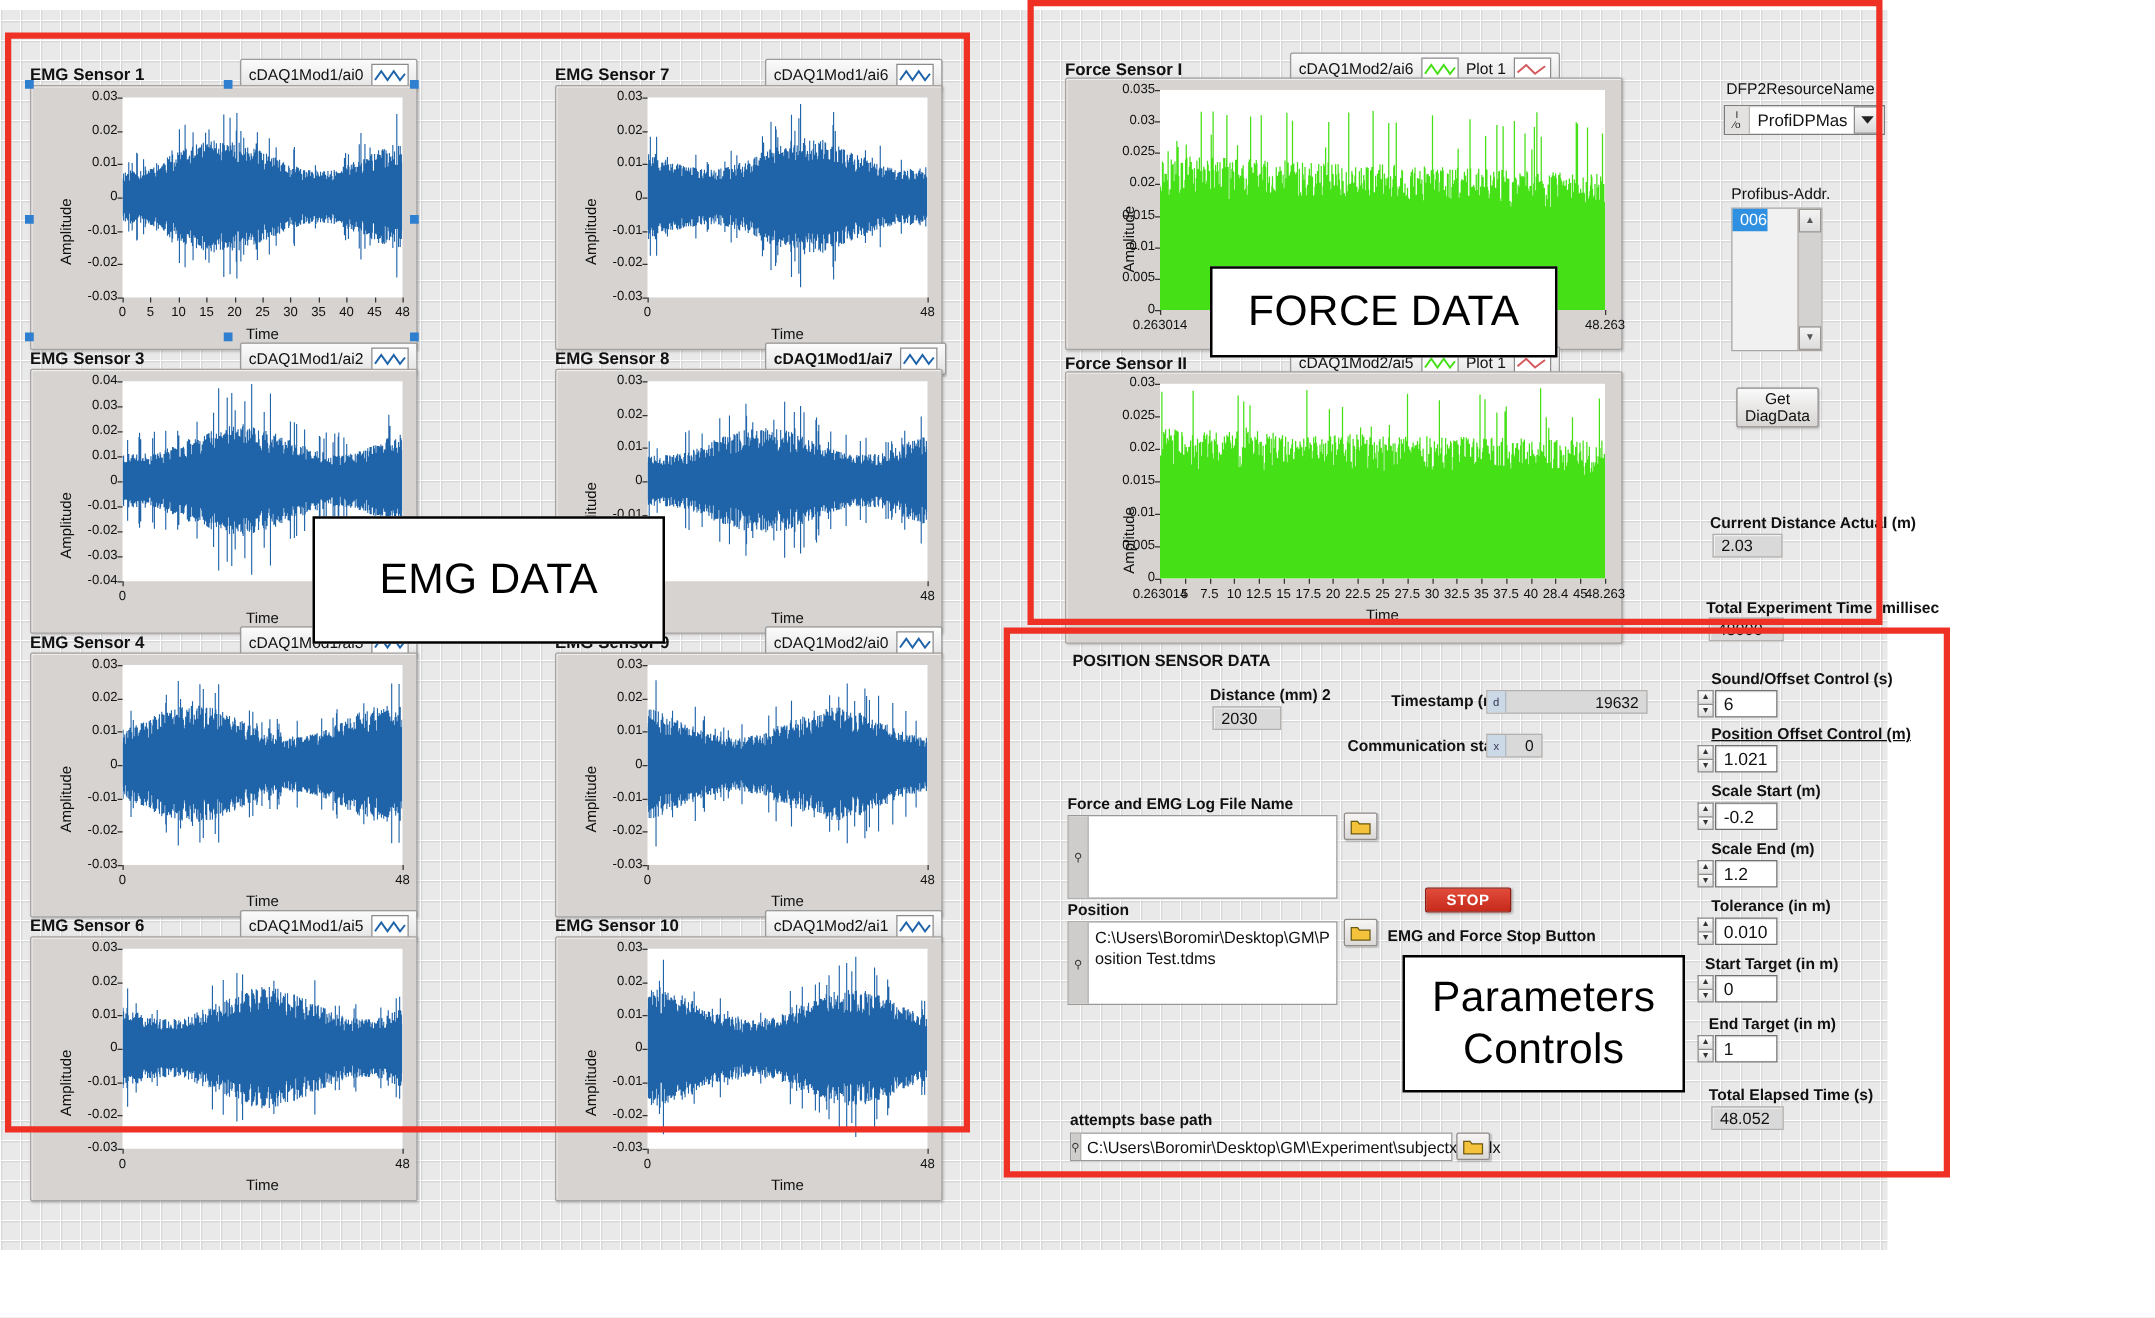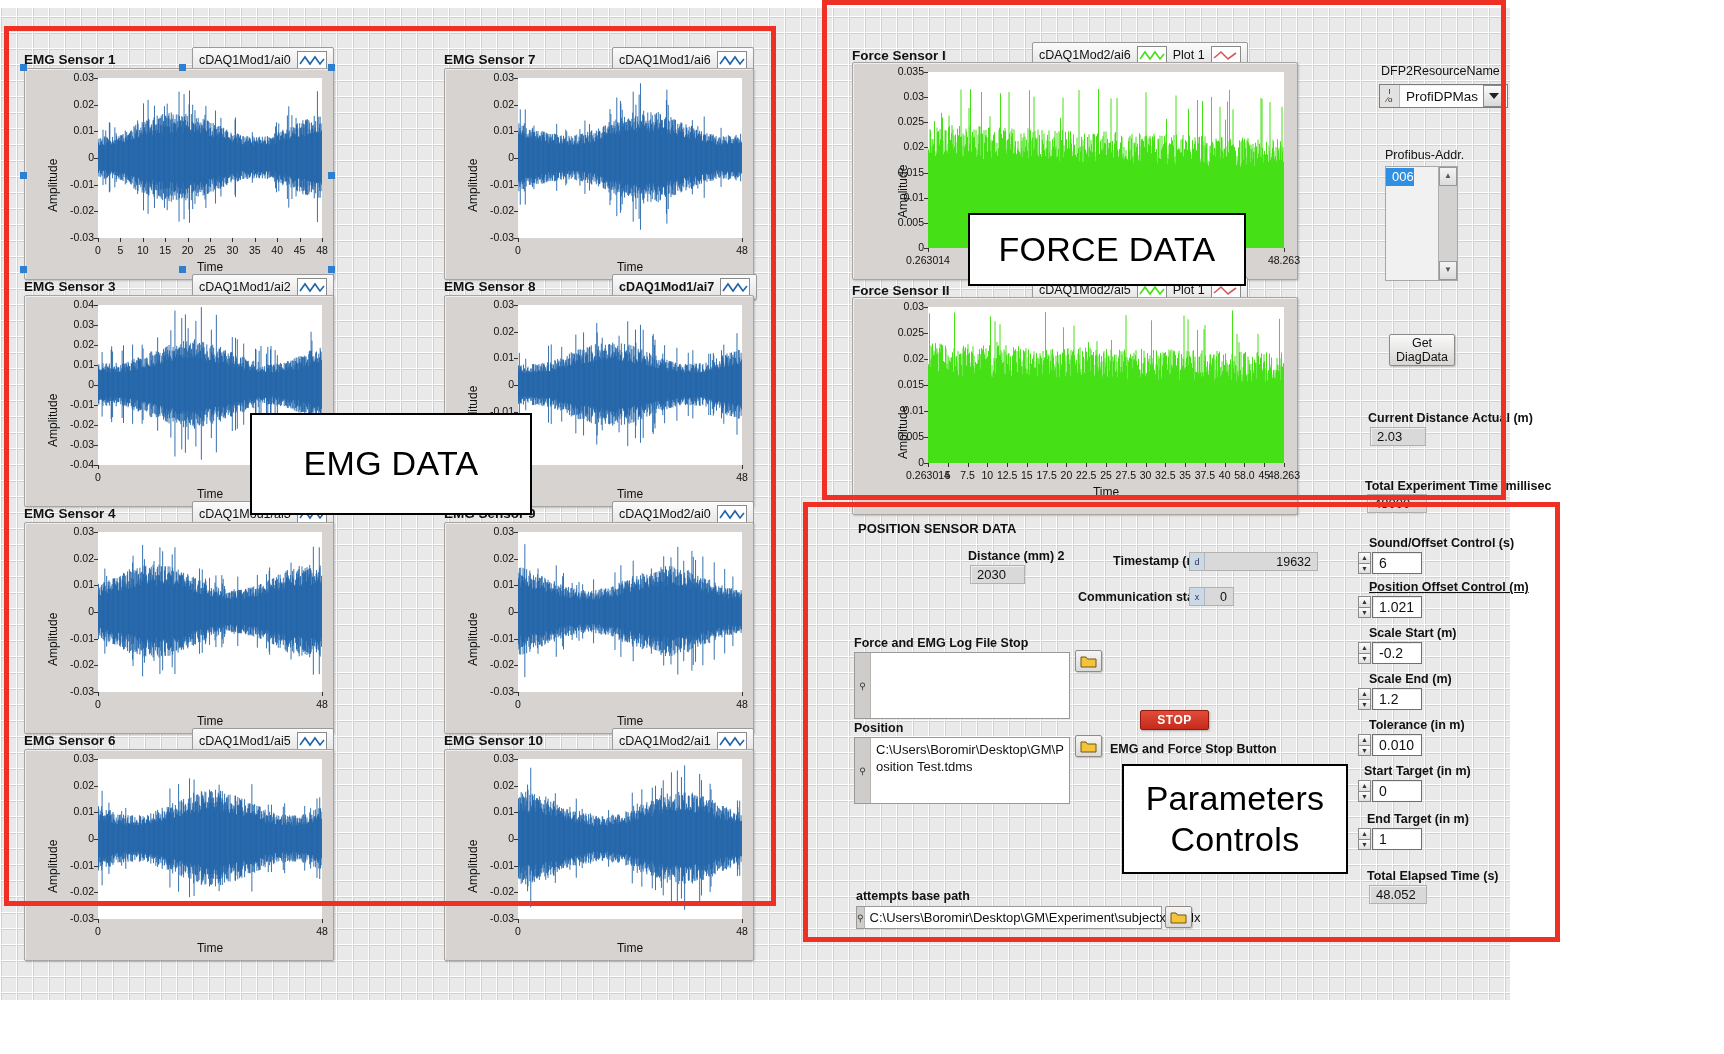--- a/index.html
+++ b/index.html
@@ -124,21 +124,20 @@
   .listbox .lb-scroll b{
     display:block;height:17px;background:linear-gradient(#f4f4f4,#dcdcdc);
     border:1px solid #9a9795;font-size:8px;color:#555;text-align:center;line-height:16px;font-weight:normal;
   }
   .btn{
     position:absolute;background:linear-gradient(#fafafa,#d7d5d3);
     border:1px solid #8e8b89;border-radius:2px;box-sizing:border-box;
     display:flex;flex-direction:column;align-items:center;justify-content:center;
     font-size:12.5px;color:#111;line-height:1.15;
     box-shadow:1px 1px 2px rgba(0,0,0,.2);
-    margin-top:24px;
   }
   .stopbtn{
     position:absolute;background:linear-gradient(#e24b3a,#c62a1a);
     border:1px solid #8c1b10;border-radius:2px;box-sizing:border-box;
     display:flex;align-items:center;justify-content:center;
     font-size:12px;font-weight:bold;color:#fff;letter-spacing:.5px;
     box-shadow:1px 1px 2px rgba(0,0,0,.25);
   }
   .pathbox{
     position:absolute;background:#fff;border:1px solid #9b9896;box-sizing:border-box;
@@ -671,21 +670,21 @@
       <div class="xtick" style="left: 293.556px; top: 186px;">30</div>
       <div class="xtickmark" style="left: 293.556px; top: 180px;"></div>
       <div class="xtick" style="left: 313.333px; top: 186px;">32.5</div>
       <div class="xtickmark" style="left: 313.333px; top: 180px;"></div>
       <div class="xtick" style="left: 333.111px; top: 186px;">35</div>
       <div class="xtickmark" style="left: 333.111px; top: 180px;"></div>
       <div class="xtick" style="left: 352.889px; top: 186px;">37.5</div>
       <div class="xtickmark" style="left: 352.889px; top: 180px;"></div>
       <div class="xtick" style="left: 372.667px; top: 186px;">40</div>
       <div class="xtickmark" style="left: 372.667px; top: 180px;"></div>
-      <div class="xtick" style="left: 392.444px; top: 186px;">58.0</div>
+      <div class="xtick" style="left: 392.444px; top: 186px;">28.4</div>
       <div class="xtickmark" style="left: 392.444px; top: 180px;"></div>
       <div class="xtick" style="left: 412.222px; top: 186px;">45</div>
       <div class="xtickmark" style="left: 412.222px; top: 180px;"></div>
       <div class="xtick" style="left: 432px; top: 186px;">48.263</div>
       <div class="xtickmark" style="left: 432px; top: 180px;"></div>
     </div>
 </div>
 
 <div class="ctl-label plain" style="left:1381px;top:64px;">DFP2ResourceName</div>
 <div class="combo" style="left:1379px;top:84px;width:129px;height:24px;">
@@ -731,21 +730,21 @@
   <span class="ti-glyph">d</span>
   <span class="ti-val">19632</span>
 </div>
 
 <div class="ctl-label" style="left:1078px;top:590px;">Communication status</div>
 <div class="tiny-ind" style="left:1189px;top:587px;width:45px;height:19px;">
   <span class="ti-glyph">x</span>
   <span class="ti-val">0</span>
 </div>
 
-<div class="ctl-label" style="left:854px;top:636px;">Force and EMG Log File Stop</div>
+<div class="ctl-label" style="left:854px;top:636px;">Force and EMG Log File Name</div>
 <div class="pathbox" style="left:854px;top:652px;width:216px;height:67px;">
   <span class="pb-gutter">⚲</span>
 </div>
 <div class="folderbtn" style="left:1075px;top:650px;">
   <svg width="17" height="13" viewBox="0 0 17 13">
       <path d="M1,2 L6,2 L7.5,4 L16,4 L16,12 L1,12 Z" fill="#f5c33b" stroke="#6b5a12" stroke-width="1"></path>
     </svg>
 </div>
 
 <div class="ctl-label" style="left:854px;top:721px;">Position</div>

